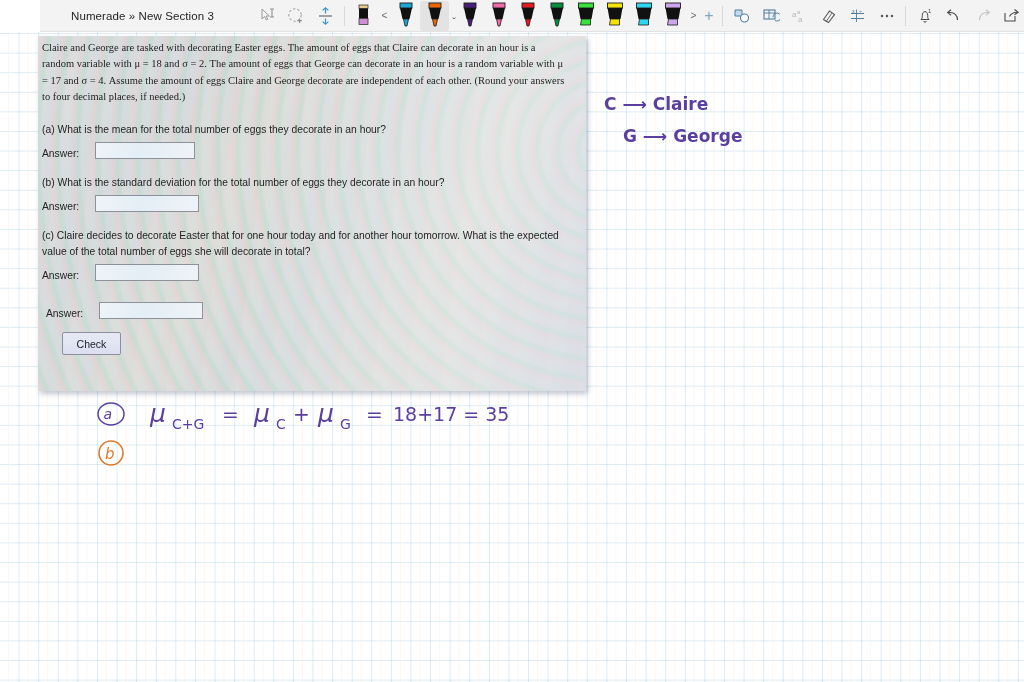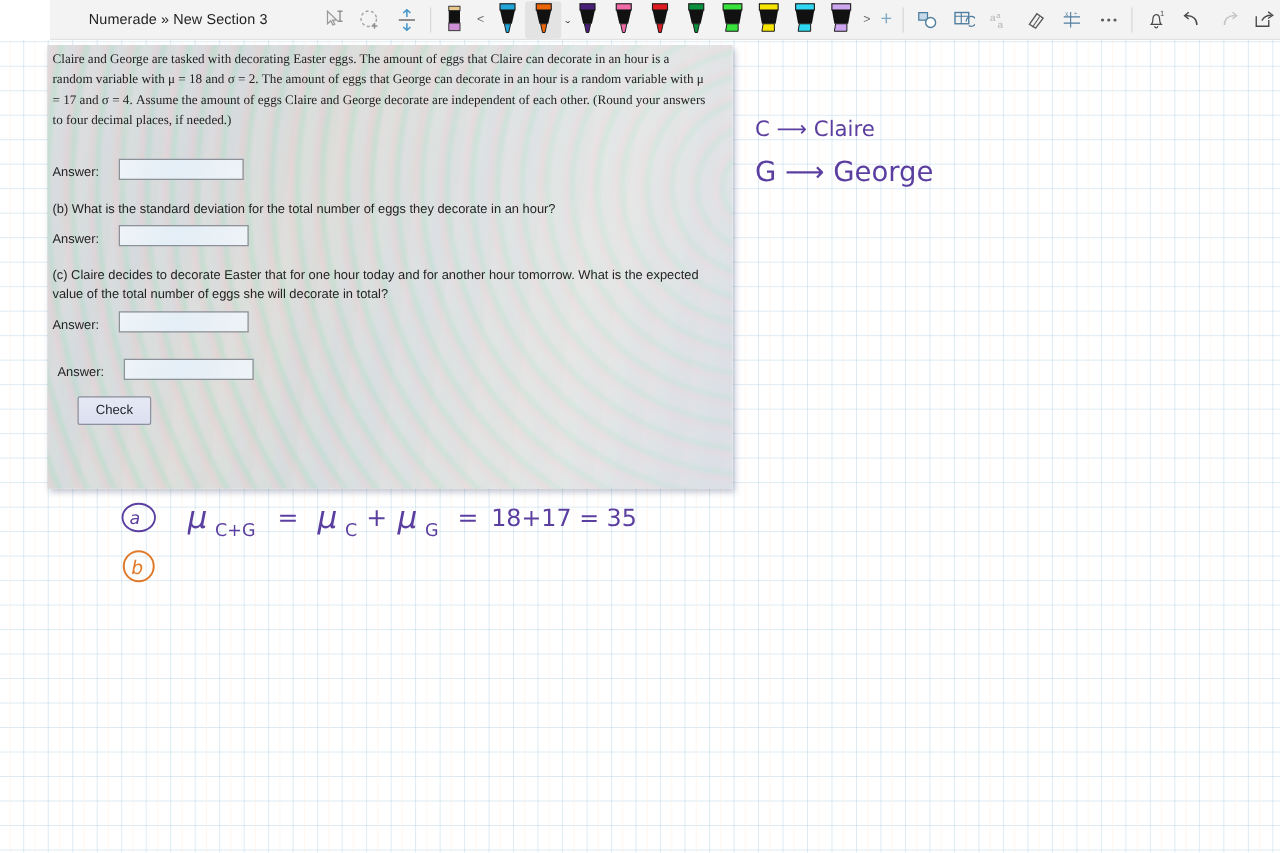--- a/index.html
+++ b/index.html
@@ -158,20 +158,21 @@
   
   .ink {
     position: absolute;
     z-index: 20;
     pointer-events: none;
   }
   .hw {
     font-family: "DejaVu Sans", sans-serif;
     color: #5b3fa0;
     white-space: nowrap;
+    font-weight: bold;
   }
 </style>
 </head>
 <body>
 
 <div id="toolbar">
 
   <div class="title">Numerade » New Section 3</div>
   <div class="tb-spacer-1"></div>
 
@@ -384,20 +385,21 @@
   <div id="shot">
     <div class="moire"></div>
     <div class="moire2"></div>
     <div class="glare"></div>
 
     <div class="content">
       <div class="qtext">Claire and George are tasked with decorating Easter eggs. The amount of eggs that Claire can decorate in an hour is a random variable with μ = 18 and σ = 2. The amount of eggs that George can decorate in an hour is a random variable with μ = 17 and σ = 4. Assume the amount of eggs Claire and George decorate are independent of each other. (Round your answers to four decimal places, if needed.)</div>
 
       <div class="blockgap"></div>
 
+      <div class="sub">(a) What is the mean for the total number of eggs they decorate in an hour?</div>
       <div class="ansrow">
         <span class="anslabel">Answer:</span>
         <input class="ansbox" type="text" value="" style="">
       </div>
 
       <div class="blockgap"></div>
 
       <div class="sub">(b) What is the standard deviation for the total number of eggs they decorate in an hour?</div>
       <div class="ansrow">
         <span class="anslabel">Answer:</span>
@@ -420,21 +422,21 @@
       </div>
 
       <div class="checkbtn">Check</div>
     </div>
   </div>
 
   <div class="ink hw" style="left:604px; top:62px; font-size:17px;">
     <span>C ⟶ Claire</span>
   </div>
 
-  <div class="ink hw" style="left:604px; top:94px; font-size:22px;text-align:right;">
+  <div class="ink hw" style="left:623px; top:94px; font-size:17px;text-align:right;">
     <span>G ⟶ George</span>
   </div>
 
   <div class="ink" style="left:95px; top:368px;">
     <svg width="34" height="30" viewBox="0 0 34 30">
       <ellipse cx="16" cy="14" rx="13" ry="11" fill="none" stroke="#5b3fa0" stroke-width="1.5"></ellipse>
       <text x="8.5" y="19" font-size="14" fill="#5b3fa0" font-family="DejaVu Sans, sans-serif" font-style="italic">a</text>
     </svg>
   </div>
 

